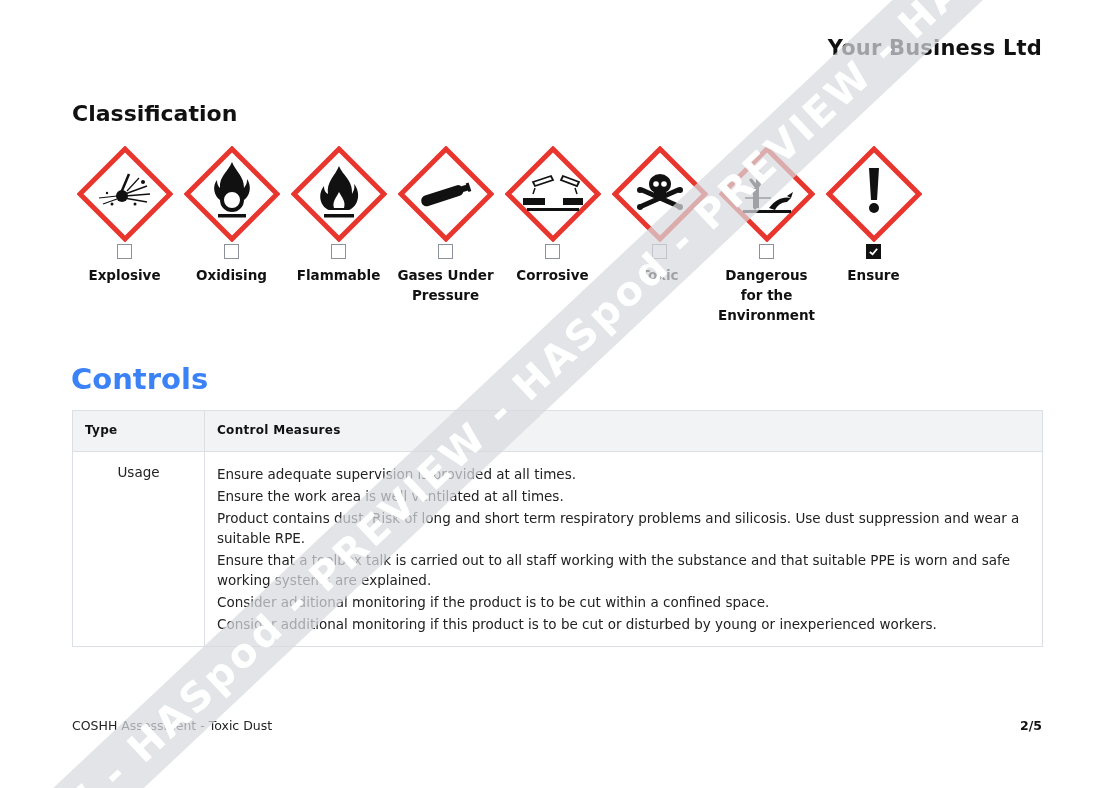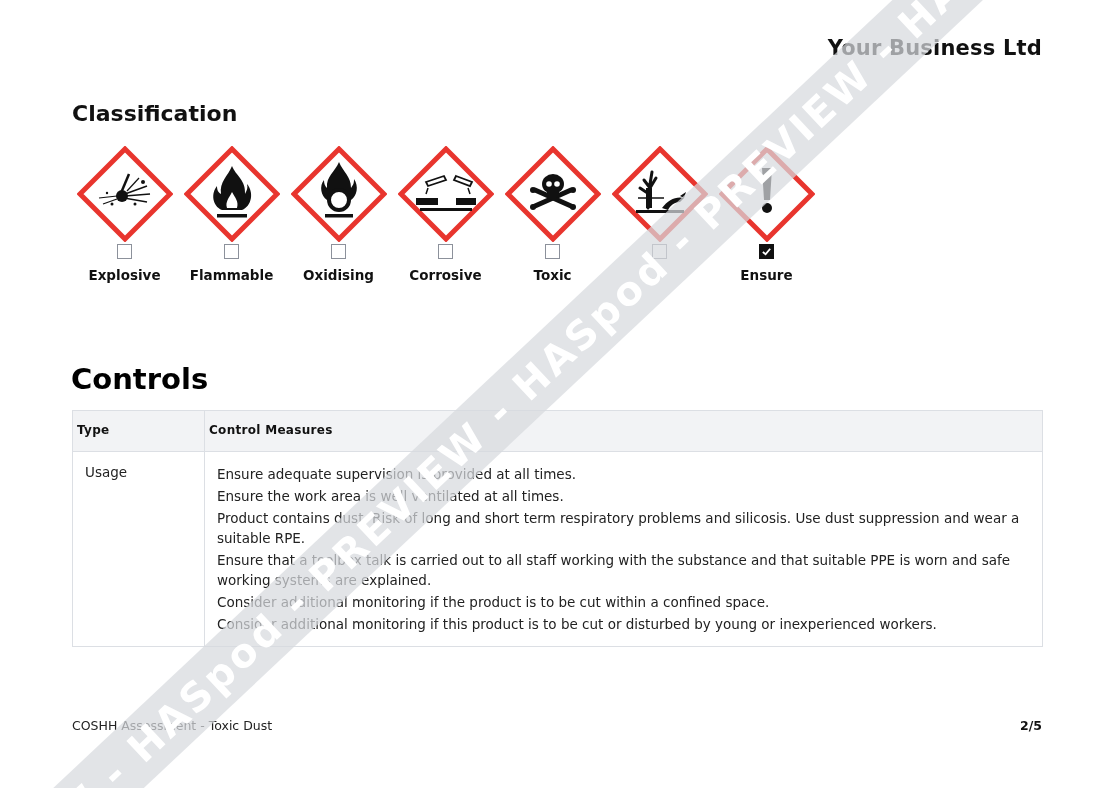--- a/index.html
+++ b/index.html
@@ -31,33 +31,33 @@
       box-sizing: content-box;
     }
     .checkbox.checked { background: #111; border-color: #111; }
     .checkbox.checked svg { width: 11px; height: 11px; }
     .hazard-label {
       margin-top: 6px; text-align: center; font-size: 13.5px; font-weight: bold;
       line-height: 20px; color: #111; width: 104px;
     }
     .controls-title {
       position: absolute; left: 71px; top: 362px;
-      font-size: 29px; font-weight: bold; color: #000000;
+      font-size: 29px; font-weight: bold; color: #3b82f6;
     }
     table.controls {
       position: absolute; left: 72px; top: 410px; width: 971px;
       border-collapse: collapse; font-size: 13.5px;
     }
     table.controls th, table.controls td { border: 1px solid #dcdfe4; vertical-align: top; }
     table.controls th {
       background: #f2f3f5; text-align: left; font-size: 12px; font-weight: bold;
-      padding: 12px 4px; height: 16px; color: #111; letter-spacing: 0.3px;
+      padding: 12px 12px; height: 16px; color: #111; letter-spacing: 0.3px;
     }
     table.controls td { padding: 12px 12px 10px 12px; color: #222; }
-    .col-type { width: 107px; }
+    .col-type { width: 107px; text-align: center; }
     .measure { line-height: 20px; margin-bottom: 2px; }
     .footer-left {
       position: absolute; left: 72px; top: 718px; font-size: 12.5px; color: #222;
     }
     .footer-right {
       position: absolute; right: 72px; top: 718px; font-size: 12.5px; font-weight: bold; color: #111;
     }
     .watermark {
       position: absolute; left: -300px; top: 380px; width: 1600px; height: 62px;
       background: rgba(215, 217, 222, 0.72);
@@ -95,42 +95,56 @@
       </svg>
     </div>
     <div class="checkbox"></div>
     <div class="hazard-label">Explosive</div>
   </div>
 
   <div class="hazard">
     <div class="diamond-wrap">
       <svg viewBox="0 0 96 96">
         <polygon points="48,3 93,48 48,93 3,48" fill="#fff" stroke="#e8352e" stroke-width="5"></polygon>
+        <path d="M48,16 C52,26 60,30 60,42 C63,38 63,36 63,33 C68,40 66,50 60,54 L36,54 C30,50 28,40 33,34 C33,38 34,40 36,42 C35,30 44,26 48,16 Z" fill="#111"></path>
+        <circle cx="48" cy="54" r="10" fill="#fff" stroke="#111" stroke-width="4"></circle>
+        <rect x="34" y="68" width="28" height="3.5" fill="#111"></rect>
+      </svg>
+    </div>
+    <div class="checkbox"></div>
+    <div class="hazard-label">Oxidising</div>
+  </div>
+
+  <div class="hazard">
+    <div class="diamond-wrap">
+      <svg viewBox="0 0 96 96">
+        <polygon points="48,3 93,48 48,93 3,48" fill="#fff" stroke="#e8352e" stroke-width="5"></polygon>
         <path d="M48,20 C52,30 62,34 61,48 C63,44 64,42 63,38 C70,46 68,60 58,64 L38,64 C28,60 27,47 33,40 C33,45 35,47 37,48 C35,36 44,30 48,20 Z" fill="#111"></path>
         <path d="M48,46 C51,52 55,55 53,62 L43,62 C41,56 45,52 48,46 Z" fill="#fff"></path>
         <rect x="33" y="68" width="30" height="3.5" fill="#111"></rect>
       </svg>
     </div>
     <div class="checkbox"></div>
     <div class="hazard-label">Flammable</div>
   </div>
 
   <div class="hazard">
     <div class="diamond-wrap">
       <svg viewBox="0 0 96 96">
         <polygon points="48,3 93,48 48,93 3,48" fill="#fff" stroke="#e8352e" stroke-width="5"></polygon>
-        <path d="M48,16 C52,26 60,30 60,42 C63,38 63,36 63,33 C68,40 66,50 60,54 L36,54 C30,50 28,40 33,34 C33,38 34,40 36,42 C35,30 44,26 48,16 Z" fill="#111"></path>
-        <circle cx="48" cy="54" r="10" fill="#fff" stroke="#111" stroke-width="4"></circle>
-        <rect x="34" y="68" width="28" height="3.5" fill="#111"></rect>
-      </svg>
-    </div>
-    <div class="checkbox"></div>
-    <div class="hazard-label">Oxidising</div>
-  </div>
-
+        <g transform="rotate(-18 48 48)">
+          <rect x="22" y="43" width="44" height="11" rx="5.5" fill="#111"></rect>
+          <rect x="65" y="45.5" width="6" height="6" fill="#111"></rect>
+          <rect x="70" y="44" width="3" height="9" fill="#111"></rect>
+        </g>
+      </svg>
+    </div>
+    <div class="checkbox"></div>
+    <div class="hazard-label">Gases Under Pressure</div>
+  </div>
 
   <div class="hazard">
     <div class="diamond-wrap">
       <svg viewBox="0 0 96 96">
         <polygon points="48,3 93,48 48,93 3,48" fill="#fff" stroke="#e8352e" stroke-width="5"></polygon>
         <path d="M28,36 L46,30 L48,34 L30,40 Z" fill="none" stroke="#111" stroke-width="1.8"></path>
         <path d="M58,30 L74,36 L72,40 L56,34 Z" fill="none" stroke="#111" stroke-width="1.8"></path>
         <line x1="30" y1="42" x2="28" y2="48" stroke="#111" stroke-width="1.5"></line>
         <line x1="70" y1="42" x2="72" y2="48" stroke="#111" stroke-width="1.5"></line>
         <rect x="18" y="52" width="22" height="7" fill="#111"></rect>
@@ -169,20 +183,21 @@
         <polygon points="48,3 93,48 48,93 3,48" fill="#fff" stroke="#e8352e" stroke-width="5"></polygon>
         <path d="M36,62 L38,42 L32,34 M38,42 L44,32 M37,48 L28,42 M38,38 L40,26" fill="none" stroke="#111" stroke-width="3" stroke-linecap="round"></path>
         <rect x="34" y="42" width="6" height="20" fill="#111"></rect>
         <line x1="26" y1="52" x2="52" y2="52" stroke="#111" stroke-width="1.5"></line>
         <path d="M50,62 C56,54 64,50 72,52 L68,56 C62,56 58,60 56,64 Z" fill="#111"></path>
         <path d="M68,50 L74,46 L72,52 Z" fill="#111"></path>
         <rect x="24" y="64" width="48" height="3" fill="#111"></rect>
       </svg>
     </div>
     <div class="checkbox"></div>
+    <div class="hazard-label">Dangerous for the Environment</div>
   </div>
 
   <div class="hazard">
     <div class="diamond-wrap">
       <svg viewBox="0 0 96 96">
         <polygon points="48,3 93,48 48,93 3,48" fill="#fff" stroke="#e8352e" stroke-width="5"></polygon>
         <path d="M43,22 L53,22 L51,54 L45,54 Z" fill="#111"></path>
         <circle cx="48" cy="62" r="5" fill="#111"></circle>
       </svg>
     </div>

